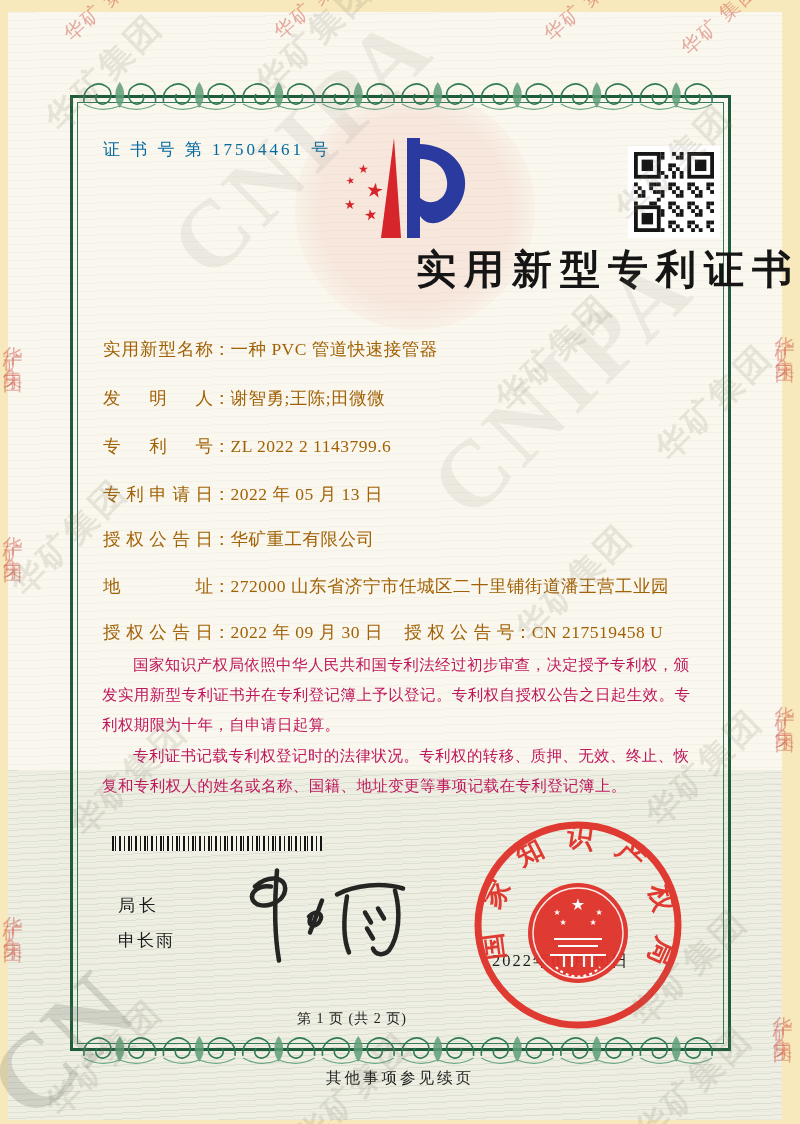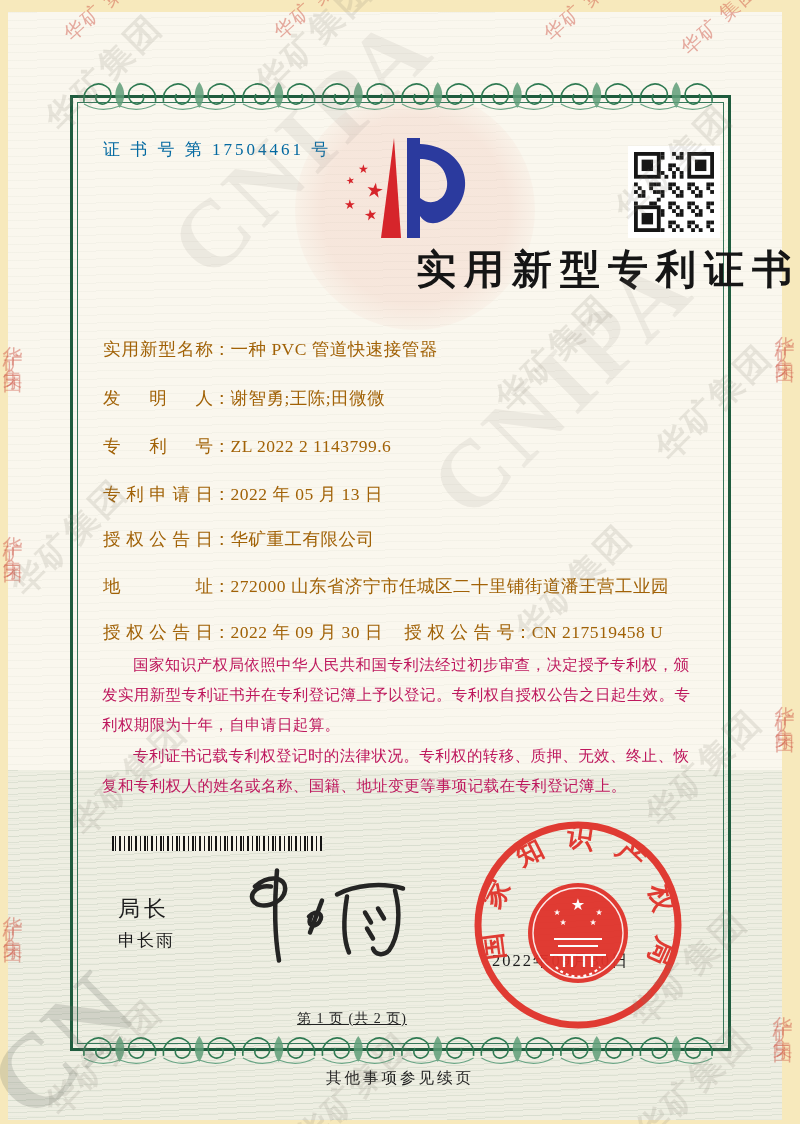--- a/index.html
+++ b/index.html
@@ -31,28 +31,28 @@
   .colon{display:inline-block;}
   .val{letter-spacing:0.5px;}
   .pair2{margin-left:17px;}
   
   #paras{position:absolute;left:102px;top:650px;width:598px;font-size:15.5px;line-height:1.95;color:#be185d;letter-spacing:0.4px;}
   #paras p{margin:0;text-indent:2em;}
   
   #barcode{position:absolute;left:112px;top:836px;width:210px;height:15px;
     background:repeating-linear-gradient(90deg,#151515 0 2px,#f6f4ea 2px 3px,#151515 3px 4px,#f6f4ea 4px 7px,#151515 7px 9px,#f6f4ea 9px 12px,#151515 12px 13px,#f6f4ea 13px 16px);}
   
-  #director-title{position:absolute;left:118px;top:894px;font-size:22px;color:#1d1d1d;letter-spacing:4px;}
+  #director-title{position:absolute;left:118px;top:894px;font-size:17px;color:#1d1d1d;letter-spacing:4px;}
   #director-name{position:absolute;left:118px;top:929px;font-size:17px;color:#1d1d1d;letter-spacing:2px;}
   #signature{position:absolute;left:225px;top:864px;width:200px;height:106px;z-index:1;}
   
   #seal-date{position:absolute;left:492px;top:950px;width:180px;font-size:16.5px;color:#1d1d1d;letter-spacing:2px;z-index:1;}
   #seal{position:absolute;left:468px;top:815px;width:220px;height:220px;z-index:2;opacity:0.95;}
   
-  #page-num{position:absolute;left:0;top:1010px;width:704px;text-align:center;font-size:14px;color:#222;letter-spacing:1px;z-index:1;text-decoration:underline;}
+  #page-num{position:absolute;left:0;top:1010px;width:704px;text-align:center;font-size:14px;color:#222;letter-spacing:1px;z-index:1;}
   #cont-note{position:absolute;left:0;top:1068px;width:800px;text-align:center;font-size:15.5px;color:#1d1d1d;letter-spacing:3px;}
   
   .wm{position:absolute;pointer-events:none;z-index:5;white-space:nowrap;}
   .wm-gray{font-size:34px;color:rgba(130,122,110,0.16);transform:rotate(-45deg);letter-spacing:3px;font-weight:bold;}
   .wm-red{font-size:20px;color:rgba(205,75,60,0.45);transform:rotate(-42deg);letter-spacing:2px;}
   .wm-redv{font-size:20px;color:rgba(205,75,60,0.45);writing-mode:vertical-rl;letter-spacing:6px;}
   .wm-latin{font-size:95px;font-weight:bold;color:rgba(140,132,120,0.12);transform:rotate(-45deg);letter-spacing:6px;}
   .wm-cn{font-size:105px;font-weight:bold;color:rgba(110,115,105,0.22);transform:rotate(-45deg);}
 </style>
 </head>

